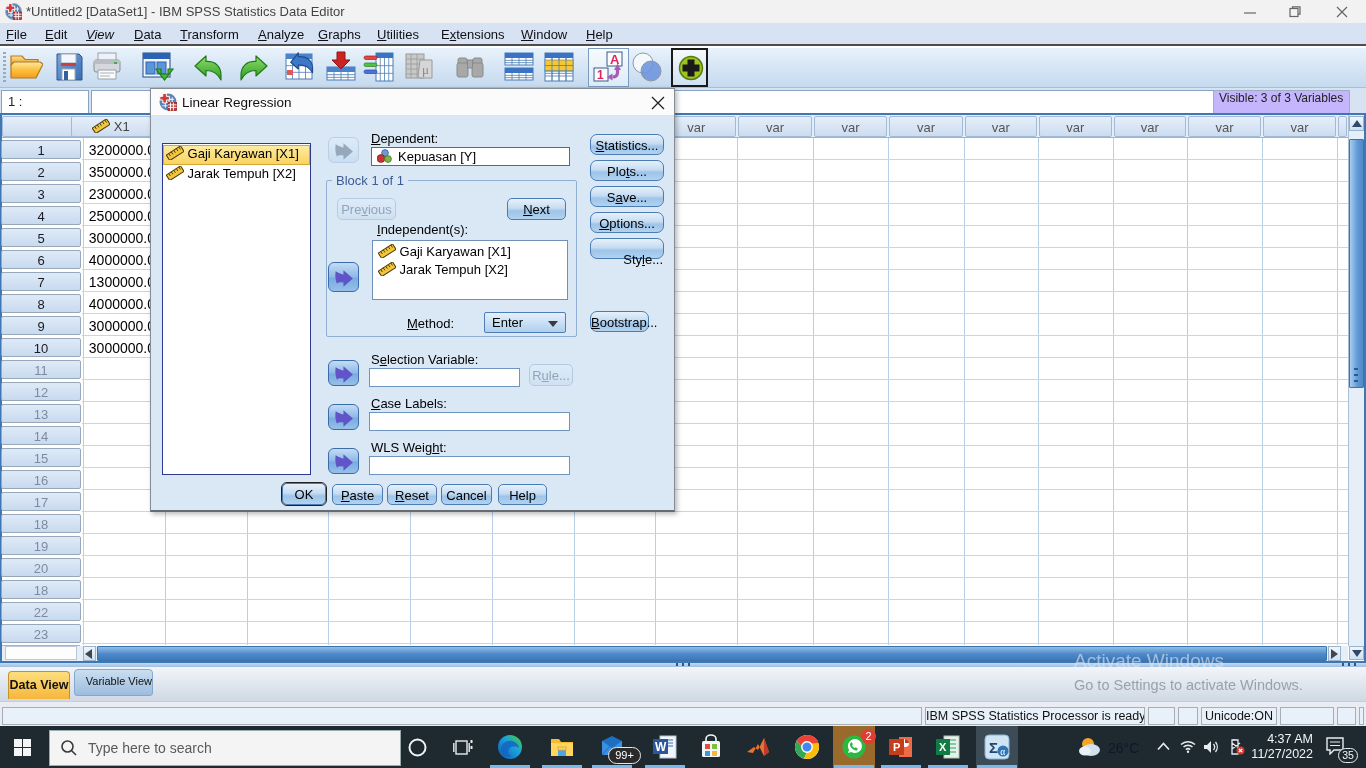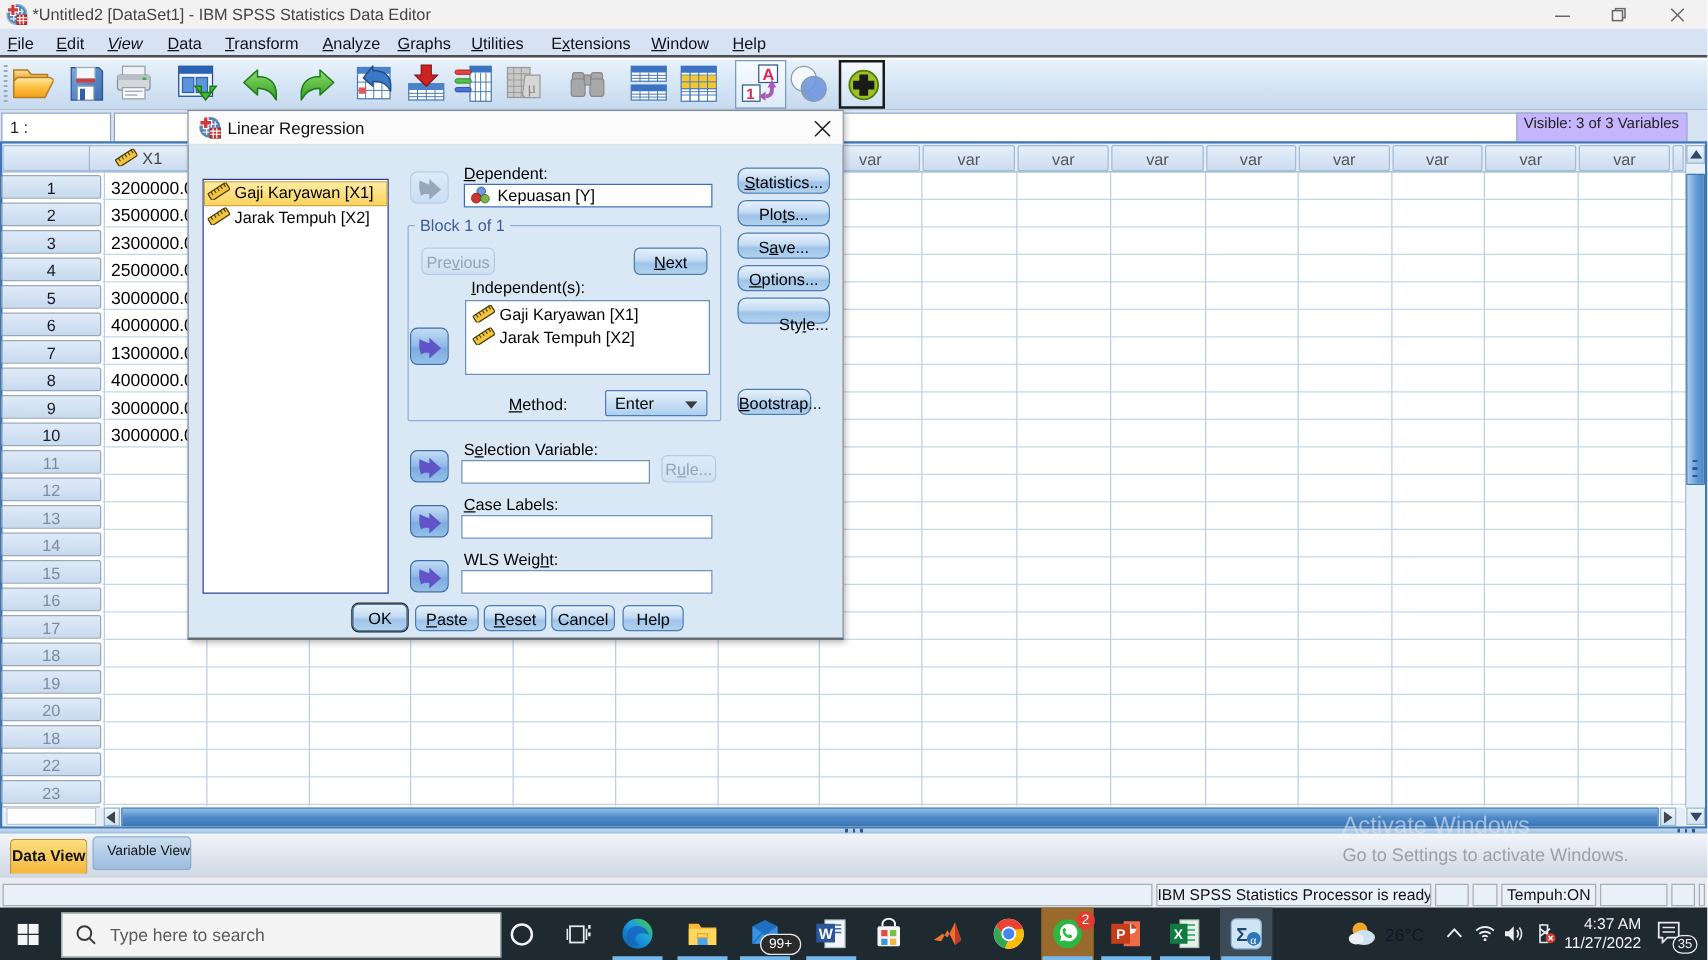--- a/index.html
+++ b/index.html
@@ -336,21 +336,21 @@
 <div class="abs" style="left:0;top:667px;width:1366px;height:34px;background:linear-gradient(#f2f5fa,#cfd8e4);"></div>
 <div class="abs" style="left:8px;top:671px;width:62px;height:28px;background:linear-gradient(#fcdf7e,#f6b73c);border:1px solid #c8922a;border-bottom:none;border-radius:4px 4px 0 0;font-size:12.5px;font-weight:bold;color:#111;text-align:center;padding-top:6px;">Data View</div>
 <div class="abs" style="left:74px;top:669px;width:79px;height:27px;background:linear-gradient(#cede f0,#9dbcdf);background:linear-gradient(#cadeef,#9dbcdf);border:1px solid #86a8cc;border-radius:4px 4px 3px 3px;font-size:11px;color:#111;text-align:right;padding-top:5px;">Variable View</div>
 <div class="abs" style="left:1074px;top:650px;width:260px;font-size:19px;color:rgba(225,232,240,0.6);">Activate Windows</div>
 <div class="abs" style="left:1074px;top:677px;width:260px;font-size:14.5px;color:#9aa1ab;">Go to Settings to activate Windows.</div>
 <div class="abs" style="left:0;top:701px;width:1366px;height:25px;background:#e9edf3;border-top:1px solid #c8cdd5;"></div>
 <div class="abs" style="left:2px;top:707px;width:920px;height:18px;background:#e8f0f9;border:1px solid #a8aeb6;font-size:12.5px;color:#111;text-align:center;padding-top:1px;white-space:nowrap;overflow:hidden;"></div>
 <div class="abs" style="left:925px;top:707px;width:220px;height:18px;background:#e8f0f9;border:1px solid #a8aeb6;font-size:12.5px;color:#111;text-align:center;padding-top:1px;white-space:nowrap;overflow:hidden;">IBM SPSS Statistics Processor is ready</div>
 <div class="abs" style="left:1148px;top:707px;width:27px;height:18px;background:#e8f0f9;border:1px solid #a8aeb6;font-size:12.5px;color:#111;text-align:center;padding-top:1px;white-space:nowrap;overflow:hidden;"></div>
 <div class="abs" style="left:1178px;top:707px;width:20px;height:18px;background:#e8f0f9;border:1px solid #a8aeb6;font-size:12.5px;color:#111;text-align:center;padding-top:1px;white-space:nowrap;overflow:hidden;"></div>
-<div class="abs" style="left:1201px;top:707px;width:76px;height:18px;background:#e8f0f9;border:1px solid #a8aeb6;font-size:12.5px;color:#111;text-align:center;padding-top:1px;white-space:nowrap;overflow:hidden;">Tempuh:ON</div>
+<div class="abs" style="left:1201px;top:707px;width:76px;height:18px;background:#e8f0f9;border:1px solid #a8aeb6;font-size:12.5px;color:#111;text-align:center;padding-top:1px;white-space:nowrap;overflow:hidden;">Unicode:ON</div>
 <div class="abs" style="left:1280px;top:707px;width:54px;height:18px;background:#e8f0f9;border:1px solid #a8aeb6;font-size:12.5px;color:#111;text-align:center;padding-top:1px;white-space:nowrap;overflow:hidden;"></div>
 <div class="abs" style="left:1337px;top:707px;width:19px;height:18px;background:#e8f0f9;border:1px solid #a8aeb6;font-size:12.5px;color:#111;text-align:center;padding-top:1px;white-space:nowrap;overflow:hidden;"></div>
 <div class="abs" style="left:1359px;top:707px;width:5px;height:18px;background:#e8f0f9;border:1px solid #a8aeb6;font-size:12.5px;color:#111;text-align:center;padding-top:1px;white-space:nowrap;overflow:hidden;"></div>
 <div class="abs" style="left:0;top:726px;width:1366px;height:42px;background:#1f2a30;"></div>
 <svg class="abs" style="left:14px;top:739px" width="17" height="17" viewBox="0 0 17 17">
 <g fill="#f2f4f6">
       <rect x="0" y="0" width="8" height="8"></rect>
       <rect x="9" y="0" width="8" height="8"></rect>
 <rect x="0" y="9" width="8" height="8"></rect>
       <rect x="9" y="9" width="8" height="8"></rect>

